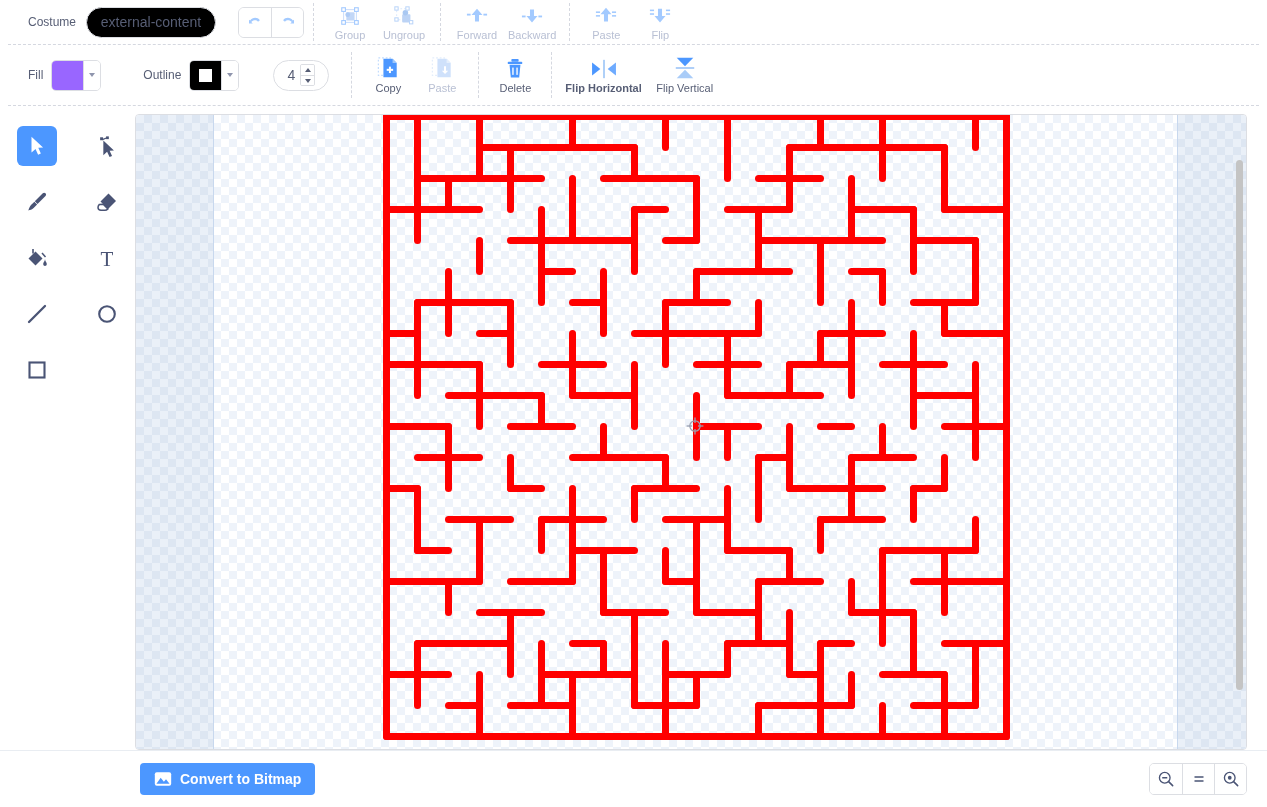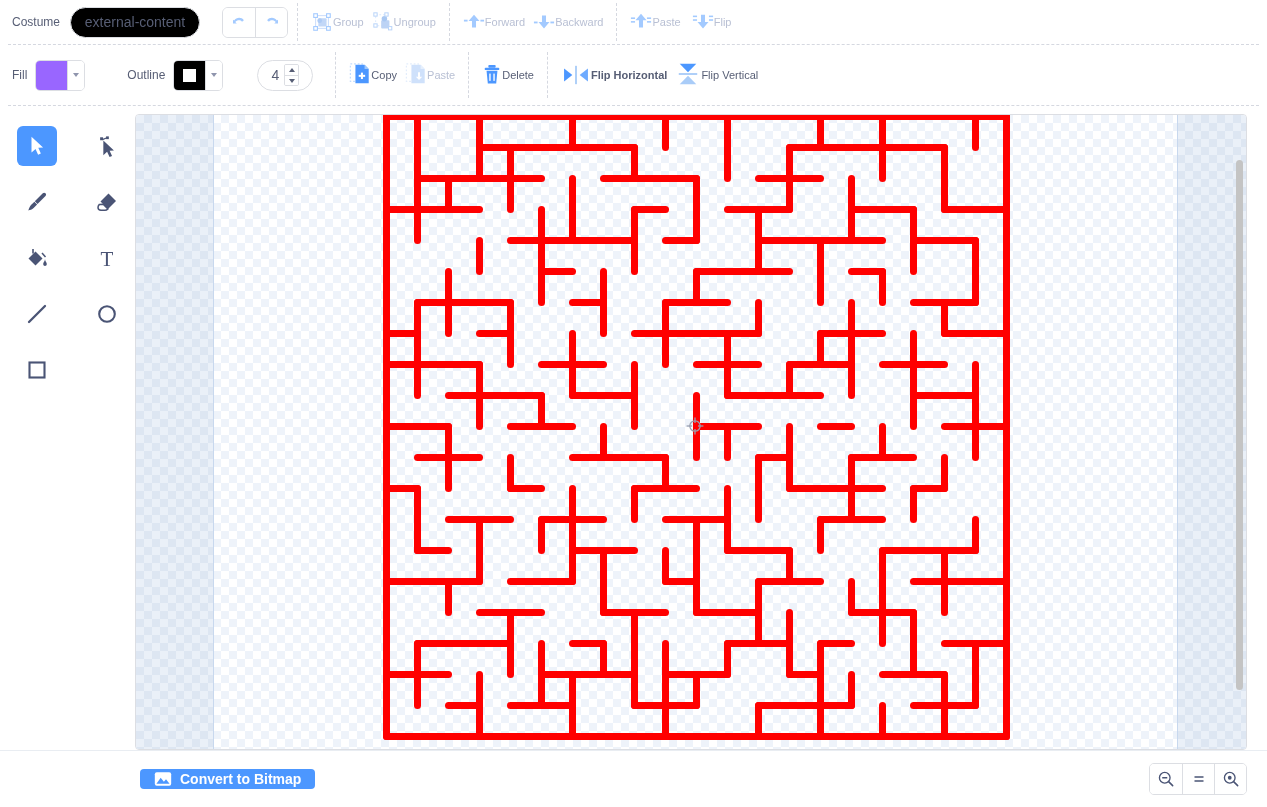--- a/index.html
+++ b/index.html
@@ -23,21 +23,21 @@
     position: relative;
     width: 100%;
     padding: 0;
     background: #ffffff;
     flex: 0 0 auto;
   }
   .toolbar-row {
     display: flex;
     align-items: center;
     height: 44px;
-    padding-left: 12px;
+    padding-left: 28px;
   }
   .toolbar-row.row2 { height: 60px; }
   .toolbar-dotted {
     border-bottom: 1px dashed #d5d8e0;
     margin: 0 8px;
     height: 0;
   }
 
   .costume-label {
     font-size: 12px;
@@ -78,23 +78,23 @@
   .vdiv {
     width: 0;
     height: 38px;
     border-left: 1px dashed #d5d8e0;
     margin: 0 9px;
   }
   .vdiv.tall { height: 46px; }
 
   .tbtn {
     display: flex;
-    flex-direction: row;
+    flex-direction: column;
     align-items: center;
-    justify-content: center;
+    justify-content: flex-end;
     min-width: 54px;
     padding: 0 4px;
     cursor: pointer;
     user-select: none;
   }
   .tbtn .ic {
     height: 24px;
     display: flex; align-items: flex-end; justify-content: center;
     margin-bottom: 2px;
   }
@@ -276,21 +276,21 @@
     border-top: 1px solid #e9edf2;
     position: relative;
   }
   .convert-btn {
     display: flex; align-items: center;
     gap: 8px;
     background: #4c97ff;
     color: #ffffff;
     border: none;
     border-radius: 4px;
-    height: 20px;
+    height: 32px;
     padding: 0 14px;
     font-size: 14px;
     font-weight: bold;
     font-family: "Liberation Sans", sans-serif;
     cursor: pointer;
   }
   .zoom-ctrls {
     display: flex;
     border: 1px solid #dcdee3;
     border-radius: 5px;

